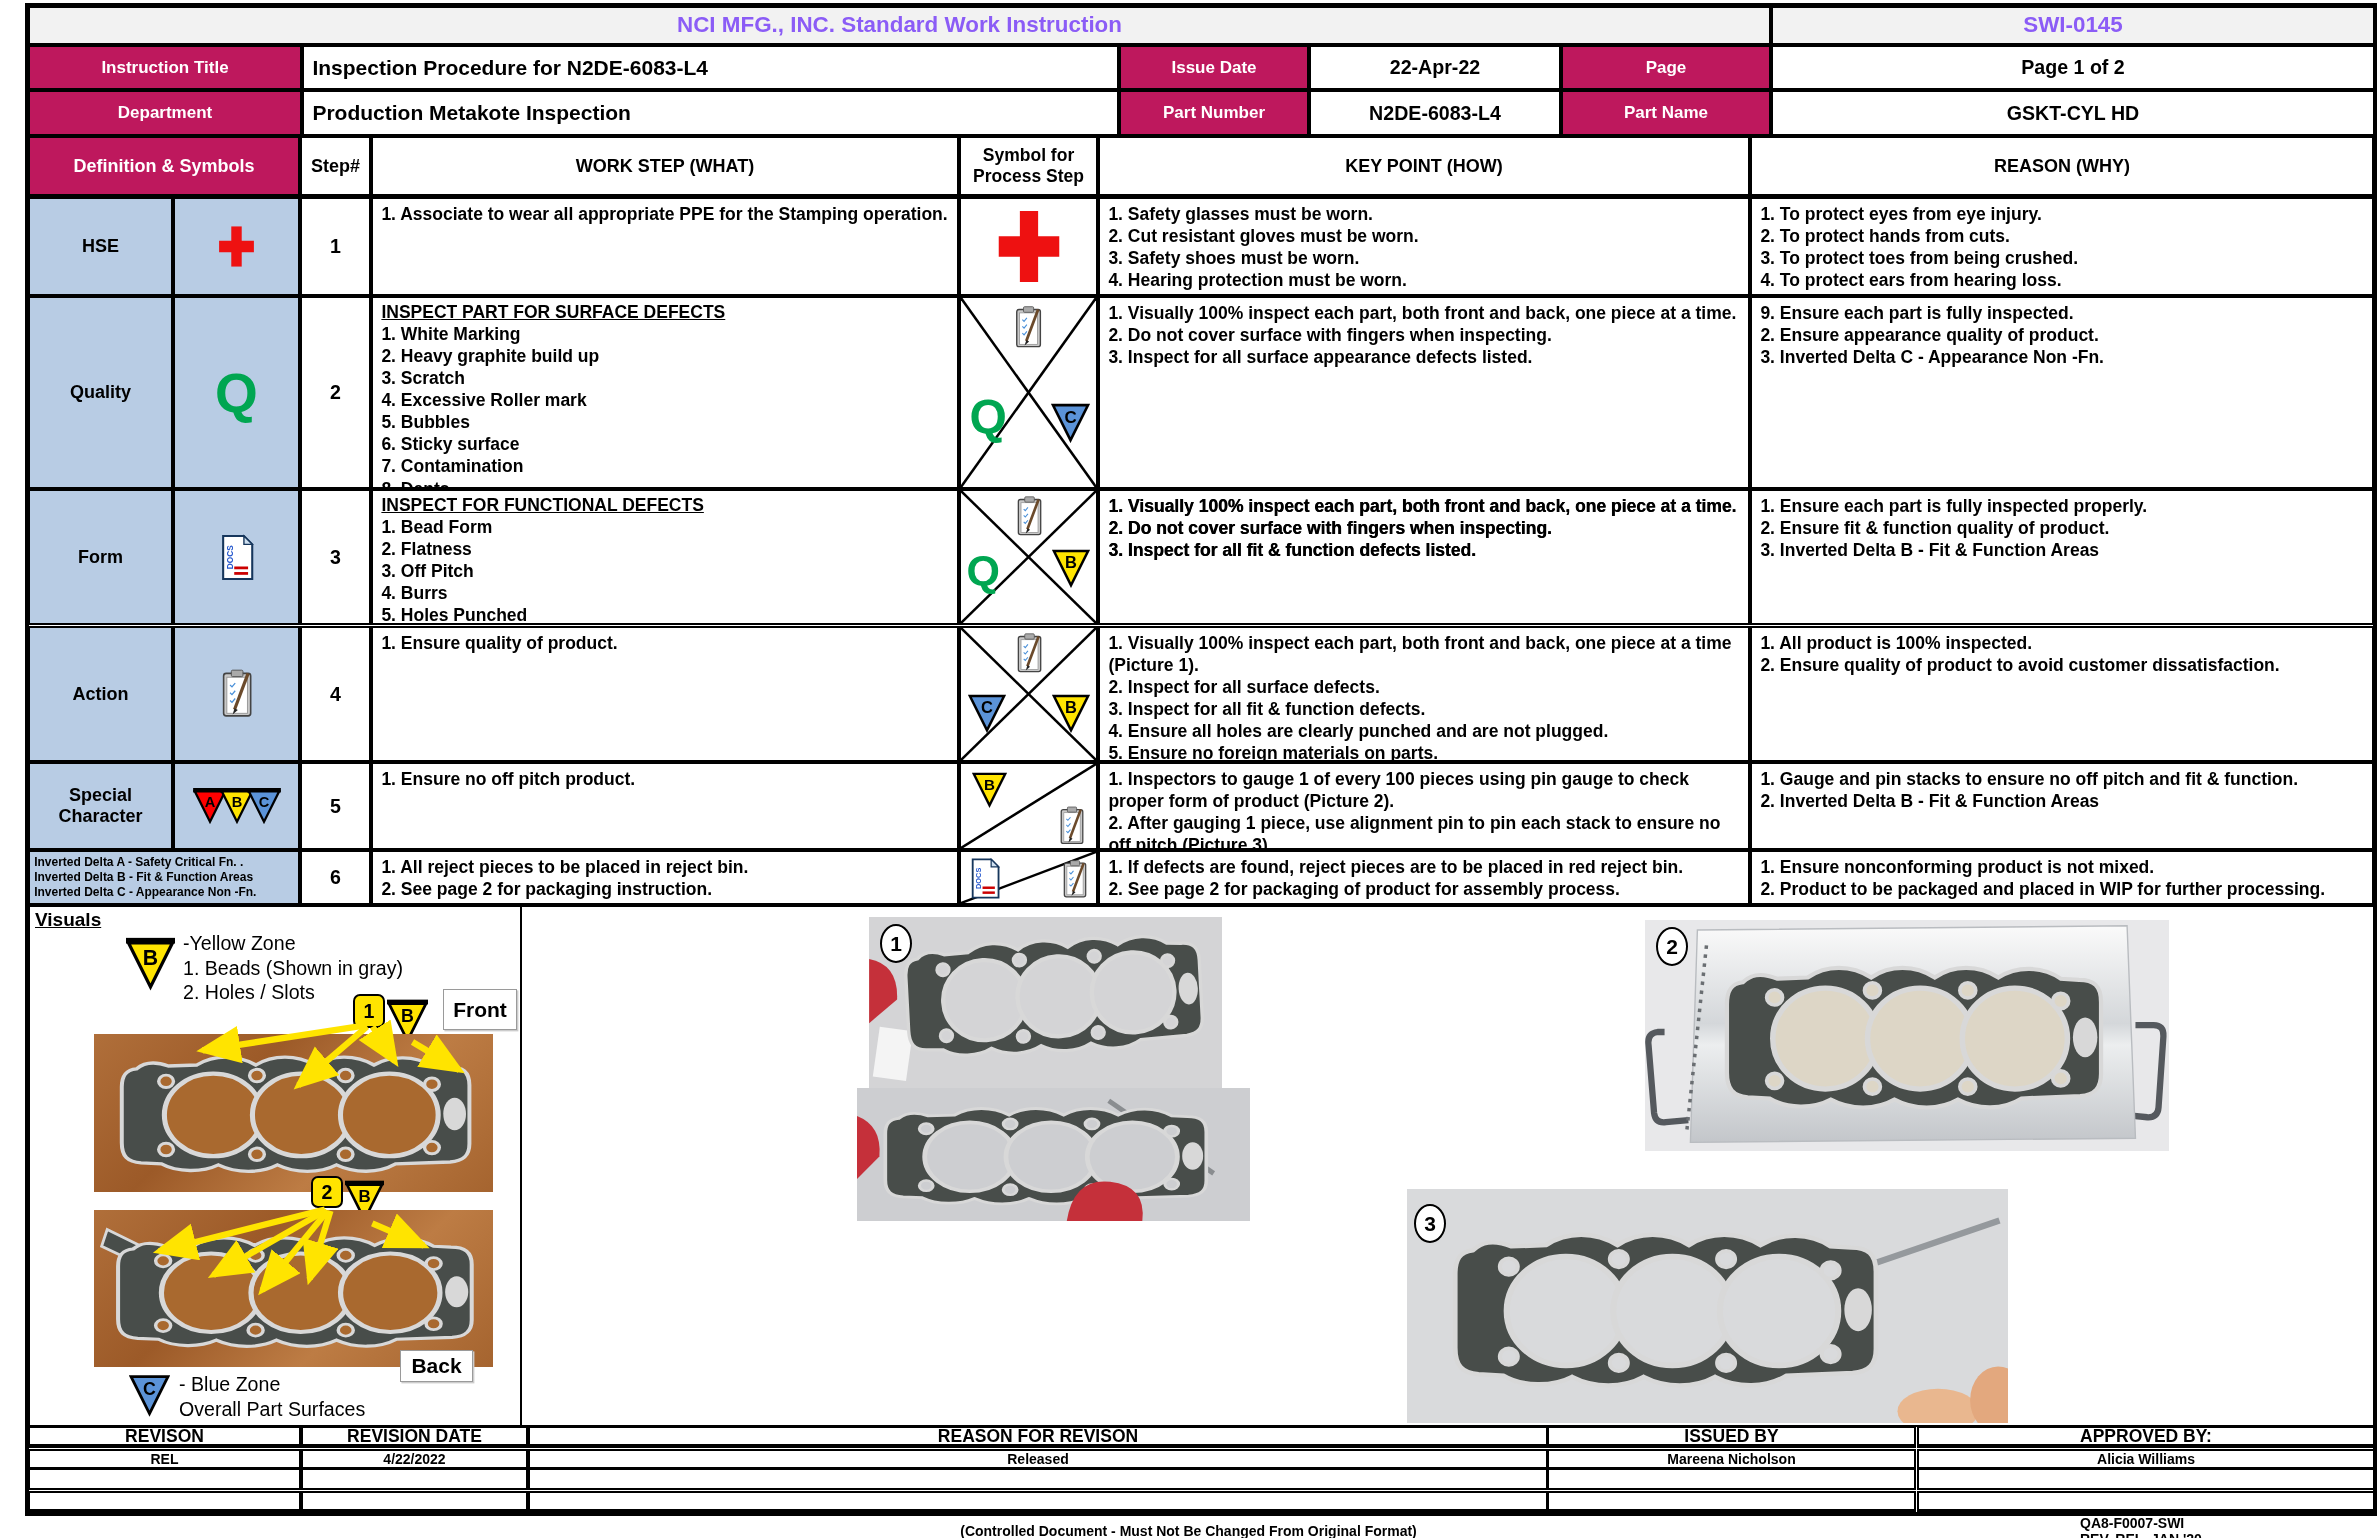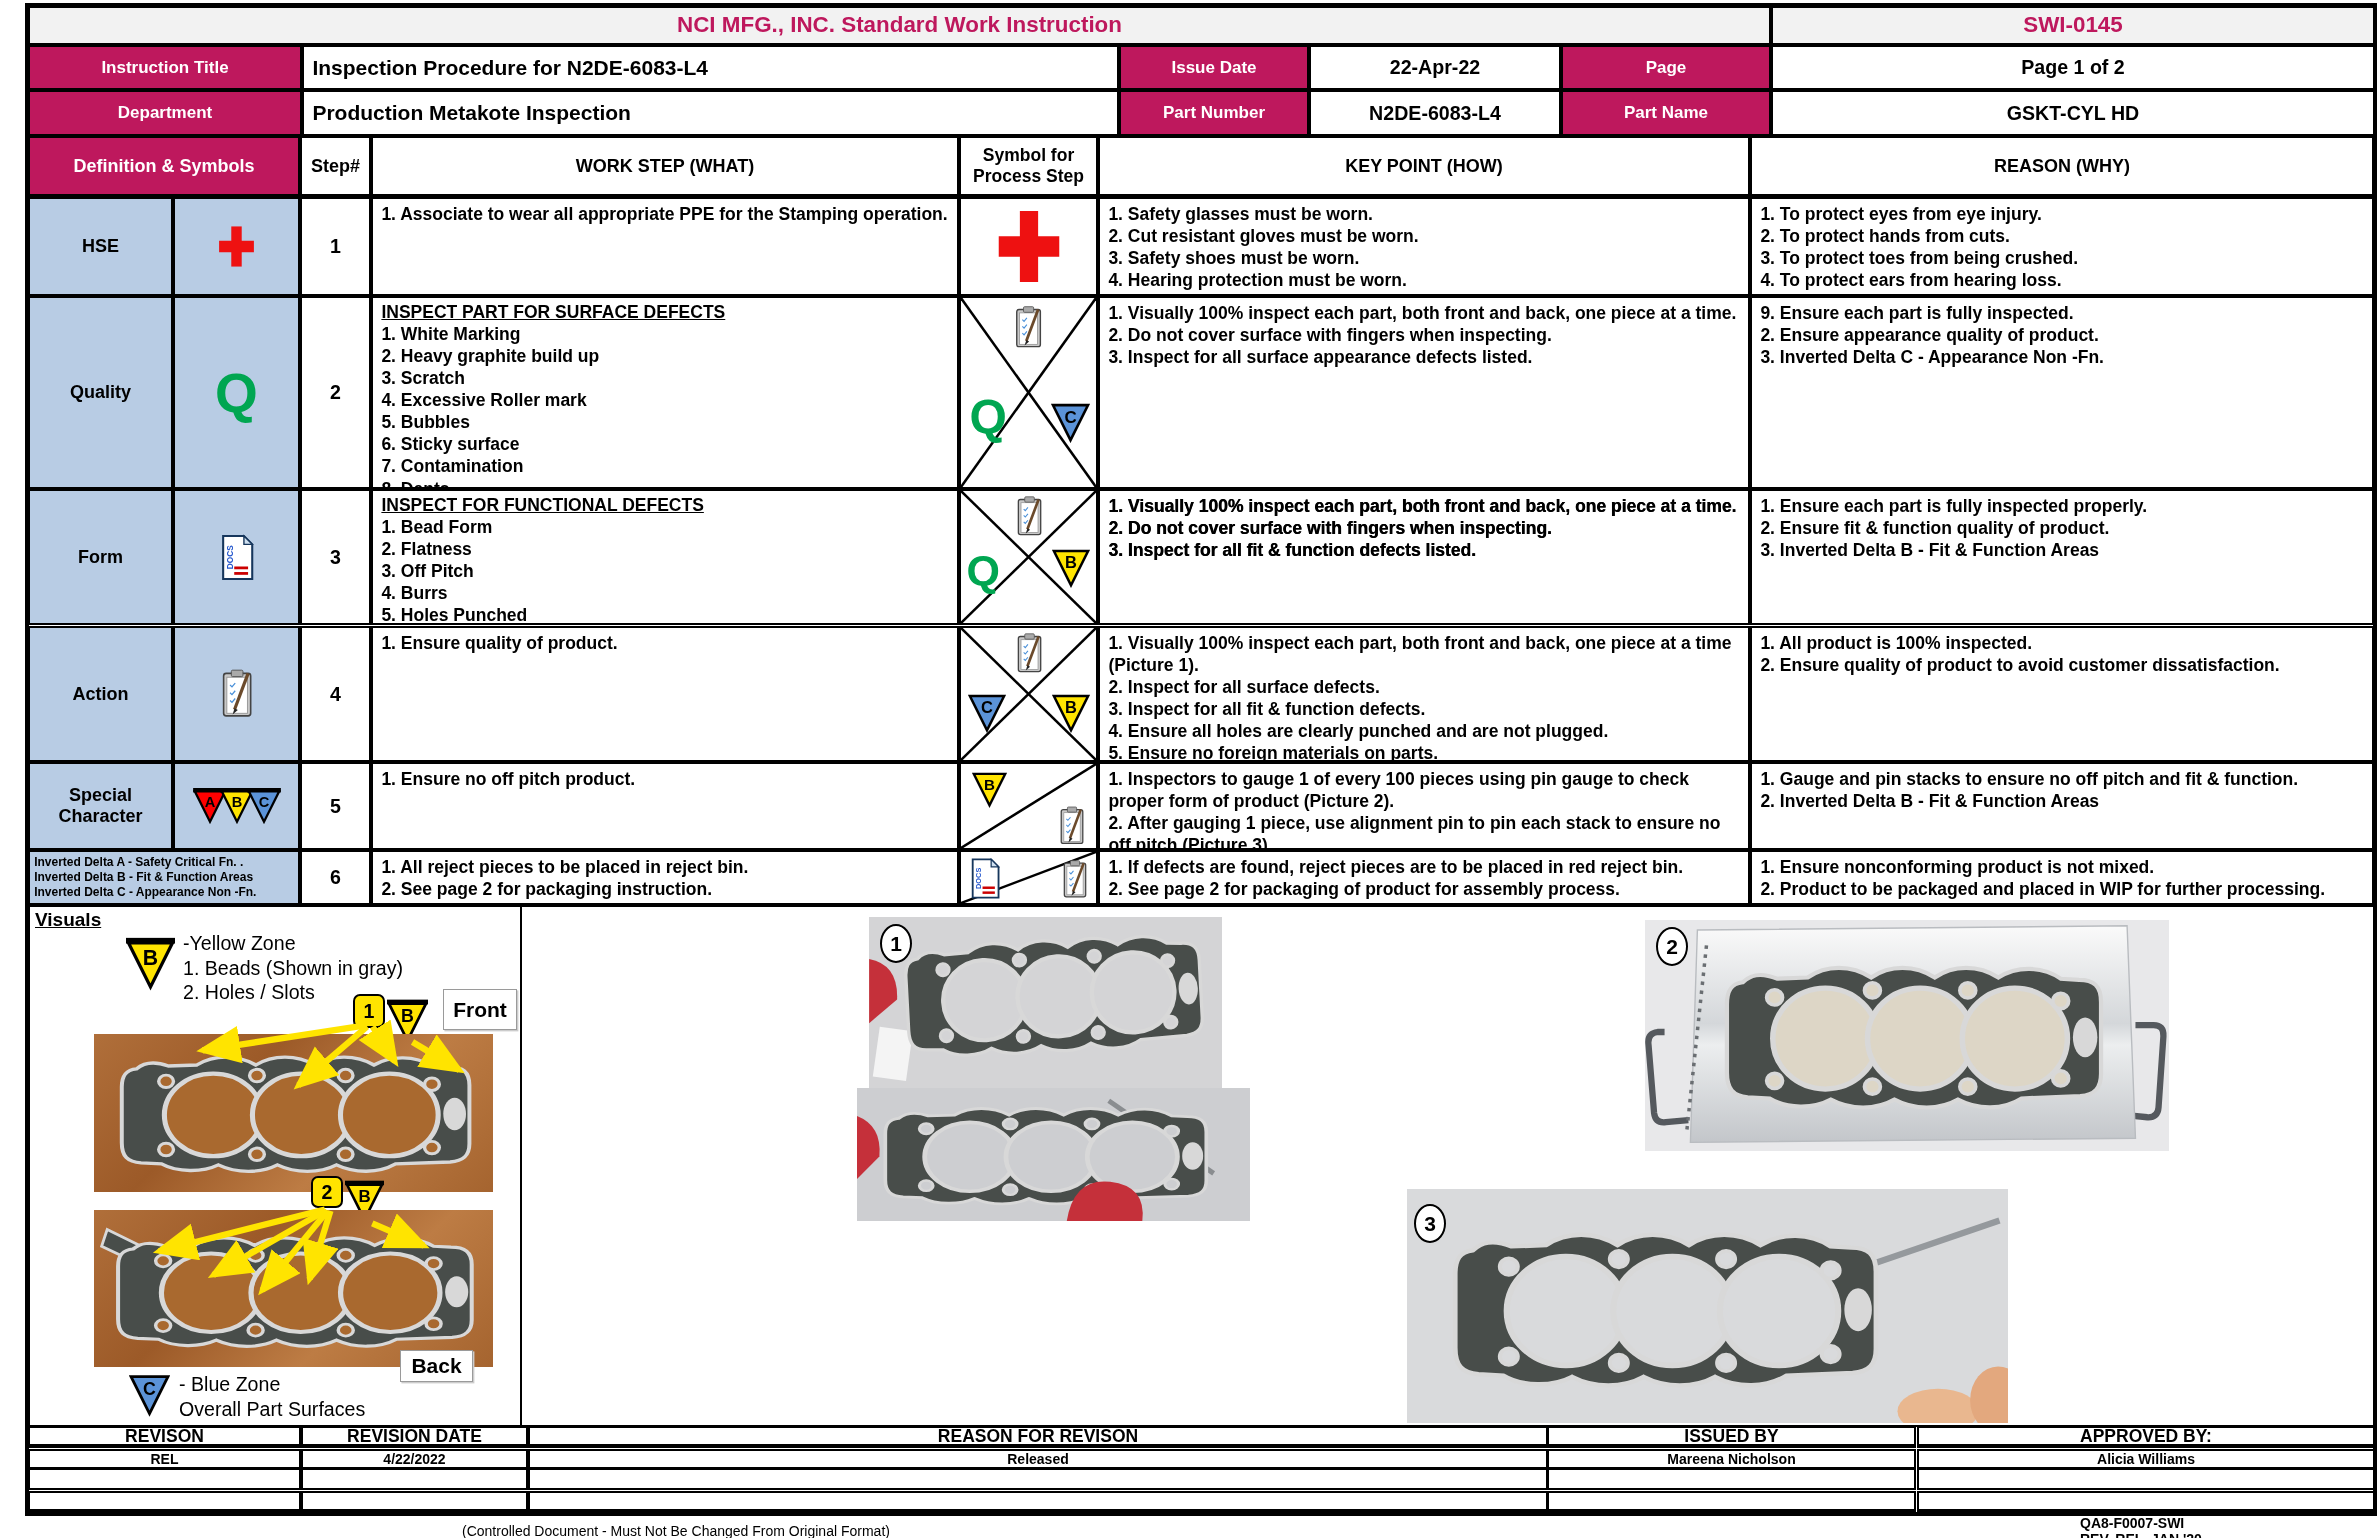--- a/index.html
+++ b/index.html
@@ -3,21 +3,21 @@
 <meta charset="utf-8">
 <style>
   *{box-sizing:border-box;margin:0;padding:0}
   body{background:#fff;font-family:"Liberation Sans",sans-serif;color:#000}
   .stage{position:relative;width:2377px;height:1538px;background:#fff;overflow:hidden}
   .cell{position:absolute;border:2.1px solid #000;background:#fff;display:flex;align-items:center;justify-content:center;text-align:center;font-weight:bold}
   .frame{position:absolute;border:4.2px solid #000;pointer-events:none}
   .navy{background:#be185d;color:#fff}
   .lblue{background:#b8cce4}
   .graybg{background:#f2f2f2}
-  .navytext{color:#be185d}
+  .navytext{color:#8b5cf6}
   .lt{justify-content:flex-start;align-items:flex-start;text-align:left}
   .pad{padding:4.2px 8.4px}
   .padL{padding-left:8.4px}
   .vleft{justify-content:flex-start;text-align:left}
   .u{text-decoration:underline}
   .f17{font-size:12px}.f20{font-size:14px}.f24{font-size:17px}
   .f25{font-size:17.5px}.f26{font-size:18px}.f28{font-size:19.6px}.f30{font-size:21px}.f32{font-size:22.4px}
   .list>div{line-height:1.26}
   .heavy{text-shadow:0.4px 0 #000}
   .bb6{border-bottom-width:4.2px}
@@ -510,18 +510,18 @@
   <div class="cell" style="left:528px;top:1468px;width:1020px;height:22.4px"></div>
   <div class="cell" style="left:1547px;top:1468px;width:369px;height:22.4px"></div>
   <div class="cell" style="left:1917px;top:1468px;width:458px;height:22.4px"></div>
 
   <div class="cell bb6" style="left:28px;top:1491px;width:273px;height:22.4px"></div>
   <div class="cell bb6" style="left:301px;top:1491px;width:227px;height:22.4px"></div>
   <div class="cell bb6" style="left:528px;top:1491px;width:1020px;height:22.4px"></div>
   <div class="cell bb6" style="left:1547px;top:1491px;width:369px;height:22.4px"></div>
   <div class="cell bb6" style="left:1917px;top:1491px;width:458px;height:22.4px"></div>
 
-  <div class="abs f20" style="left:462px;top:1523px;width:1399px;text-align:left;font-weight:normal">(Controlled Document - Must Not Be Changed From Original Format)</div>
+  <div class="abs f20" style="left:489px;top:1523px;width:1399px;text-align:center;font-weight:bold">(Controlled Document - Must Not Be Changed From Original Format)</div>
   <div class="abs f20" style="left:2080px;top:1515px;font-weight:bold">QA8-F0007-SWI</div>
   <div class="abs f20" style="left:2080px;top:1531px;font-weight:bold">REV. REL. JAN '20</div>
 
 </div>
 
 
 </body></html>

